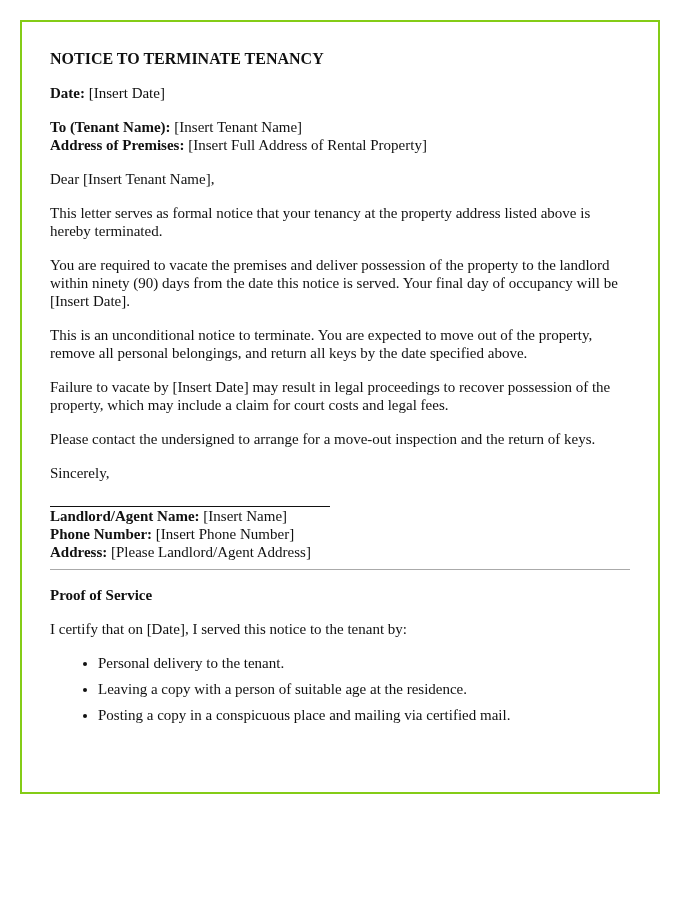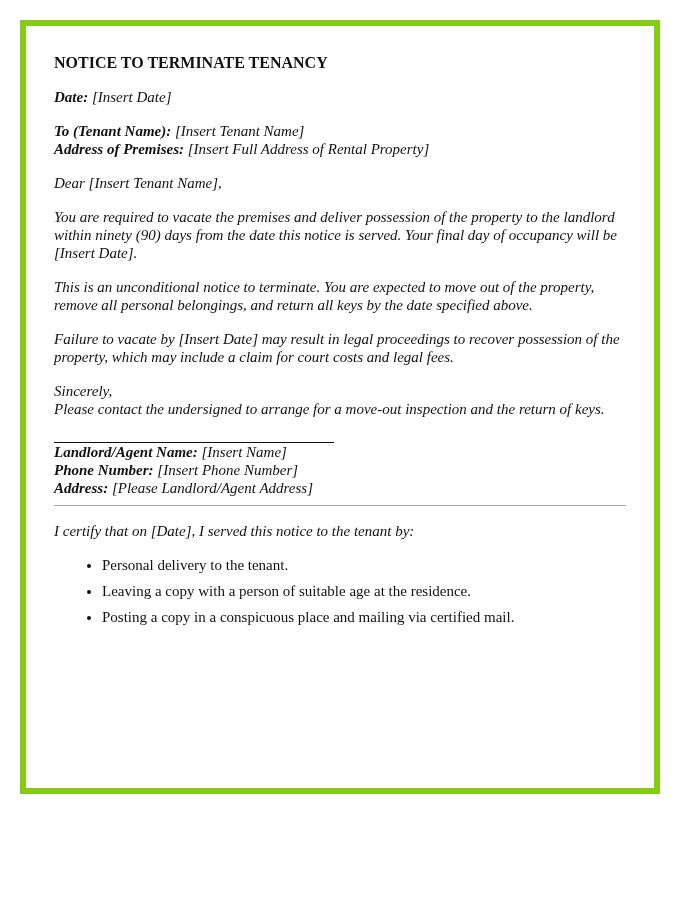--- a/index.html
+++ b/index.html
@@ -1,19 +1,19 @@
 <!DOCTYPE html>
 <html><head>
 <meta charset="utf-8">
 <style>
   html, body { margin: 0; padding: 0; background: #ffffff; }
   body { width: 700px; height: 900px; position: relative; font-family: "Liberation Serif", "DejaVu Serif", serif; color: #111111; }
-  .doc { position: absolute; left: 20px; top: 20px; width: 640px; height: 774px; border: 6px solid #84cc16; box-sizing: border-box; padding: 27px 28px 0 28px; font-size: 15px; line-height: 18px; }
+  .doc { position: absolute; left: 20px; top: 20px; width: 640px; height: 774px; border: 2px solid #84cc16; box-sizing: border-box; padding: 27px 28px 0 28px; font-size: 15px; line-height: 18px; }
   .title { font-weight: bold; font-size: 16px; margin: 0 0 15px 0; line-height: 20px; }
-  p { margin: 0 0 16px 0; font-style: italic; }
+  p { margin: 0 0 16px 0; }
   .b { font-weight: bold; }
   .sigline { width: 280px; border-bottom: 1px solid #111; height: 0; margin-top: 24px; }
   .siglabel { font-weight: bold; margin: 2px 0 16px 0; }
   hr.sep { border: none; border-top: 1px solid #aaaaaa; margin: 8px 0 16px 0; }
   ul { margin: 0; padding-left: 40px; }
   li { margin: 8px; }
 </style>
 </head>
 <body>
 
@@ -26,38 +26,40 @@
   </p>
 
   <p>
     <span class="b">To (Tenant Name):</span>
     <span>[Insert Tenant Name]</span><br>
     <span class="b">Address of Premises:</span>
     <span>[Insert Full Address of Rental Property]</span>
   </p>
 
   <p>Dear [Insert Tenant Name],</p>
+  <p>This letter serves as formal notice that your tenancy at the property address listed above is hereby terminated.</p>
   <p>You are required to vacate the premises and deliver possession of the property to the landlord within ninety (90) days from the date this notice is served. Your final day of occupancy will be [Insert Date].</p>
   <p>This is an unconditional notice to terminate. You are expected to move out of the property, remove all personal belongings, and return all keys by the date specified above.</p>
   <p>Failure to vacate by [Insert Date] may result in legal proceedings to recover possession of the property, which may include a claim for court costs and legal fees.</p>
+  <p>Please contact the undersigned to arrange for a move-out inspection and the return of keys.</p>
   <p style="margin-bottom:0">Sincerely,</p>
-  <p>Please contact the undersigned to arrange for a move-out inspection and the return of keys.</p>
 
   <div class="sigline"></div>
 
   <p style="margin-bottom:4px">
     <span class="b">Landlord/Agent Name:</span>
     <span>[Insert Name]</span><br>
     <span class="b">Phone Number:</span>
     <span>[Insert Phone Number]</span><br>
     <span class="b">Address:</span>
     <span>[Please Landlord/Agent Address]</span>
   </p>
 
   <hr class="sep">
 
+  <p class="b">Proof of Service</p>
   <p>I certify that on [Date], I served this notice to the tenant by:</p>
   <ul>
     <li>Personal delivery to the tenant.</li>
     <li>Leaving a copy with a person of suitable age at the residence.</li>
     <li>Posting a copy in a conspicuous place and mailing via certified mail.</li>
   </ul>
 </div>
 
 </body></html>

